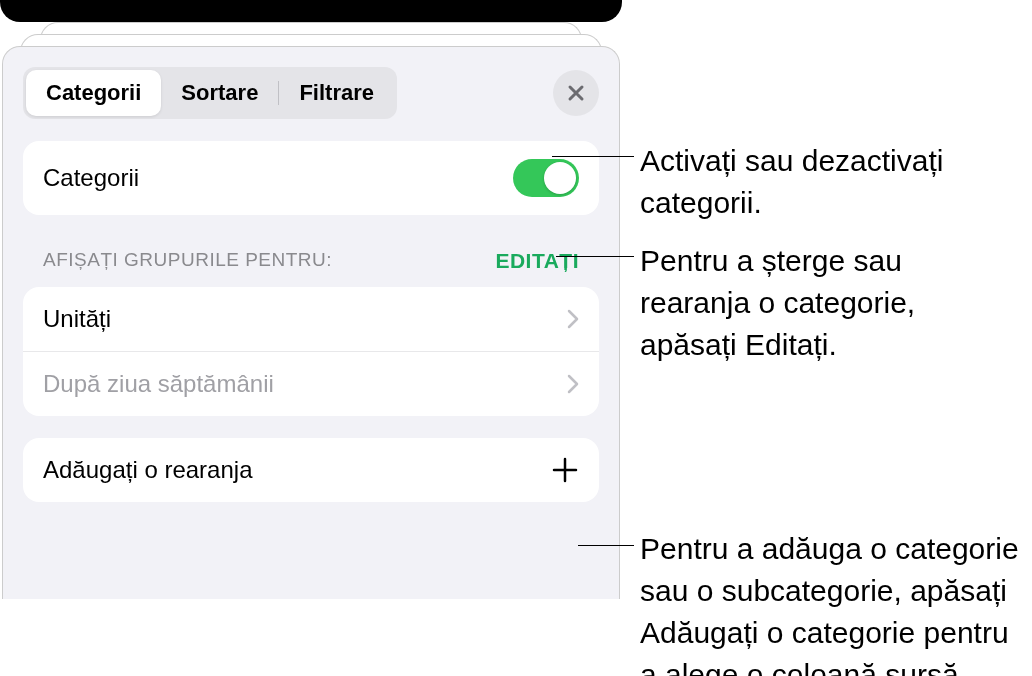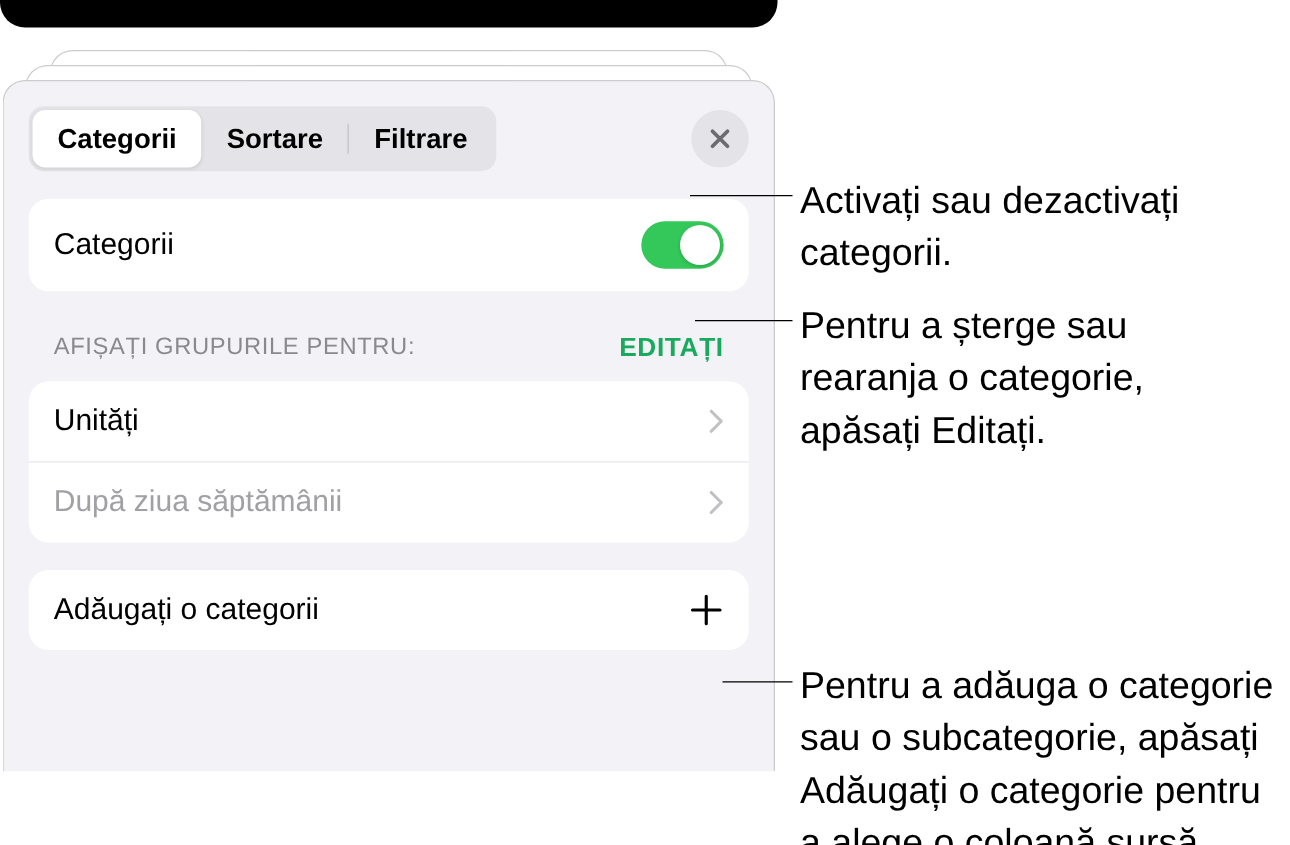--- a/index.html
+++ b/index.html
@@ -18,21 +18,21 @@
       position: absolute;
       top: 0;
       left: 0;
       width: 622px;
       height: 22px;
       background: #000;
       border-radius: 0 0 20px 20px;
     }
     .panel-stack {
       position: absolute;
-      top: 40px;
+      top: 22px;
       left: 0;
       width: 622px;
       height: 577px;
     }
     .stack-layer1 {
       position: absolute;
       top: 0;
       left: 40px;
       right: 40px;
       height: 20px;
@@ -251,21 +251,21 @@
       <div class="row">
         <span class="row-label muted">După ziua săptămânii</span>
         <svg class="chevron" viewBox="0 0 12 20">
           <path d="M2 2 L10 10 L2 18" stroke="#c0c0c5" stroke-width="2.5" fill="none" stroke-linecap="round" stroke-linejoin="round"></path>
         </svg>
       </div>
     </div>
 
     <div class="card">
       <div class="row">
-        <span class="row-label">Adăugați o categorii</span>
+        <span class="row-label">Adăugați o rearanja</span>
         <svg class="plus-icon" viewBox="0 0 28 28">
           <path d="M14 3 L14 25 M3 14 L25 14" stroke="#000" stroke-width="2.5" stroke-linecap="round"></path>
         </svg>
       </div>
     </div>
 
   </div>
 </div>
 
 <div class="callout-line line-1"></div>

